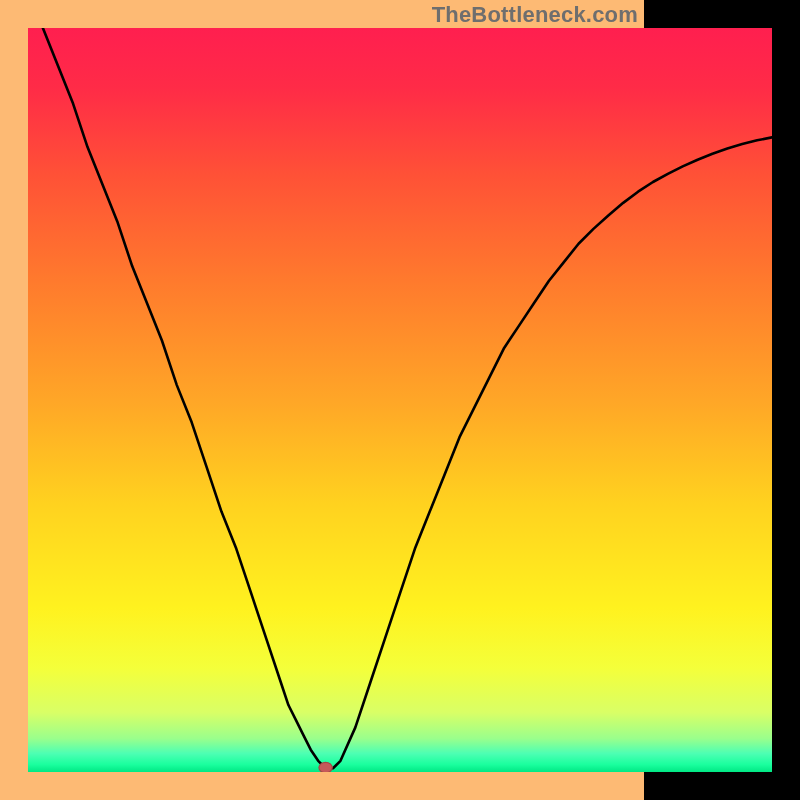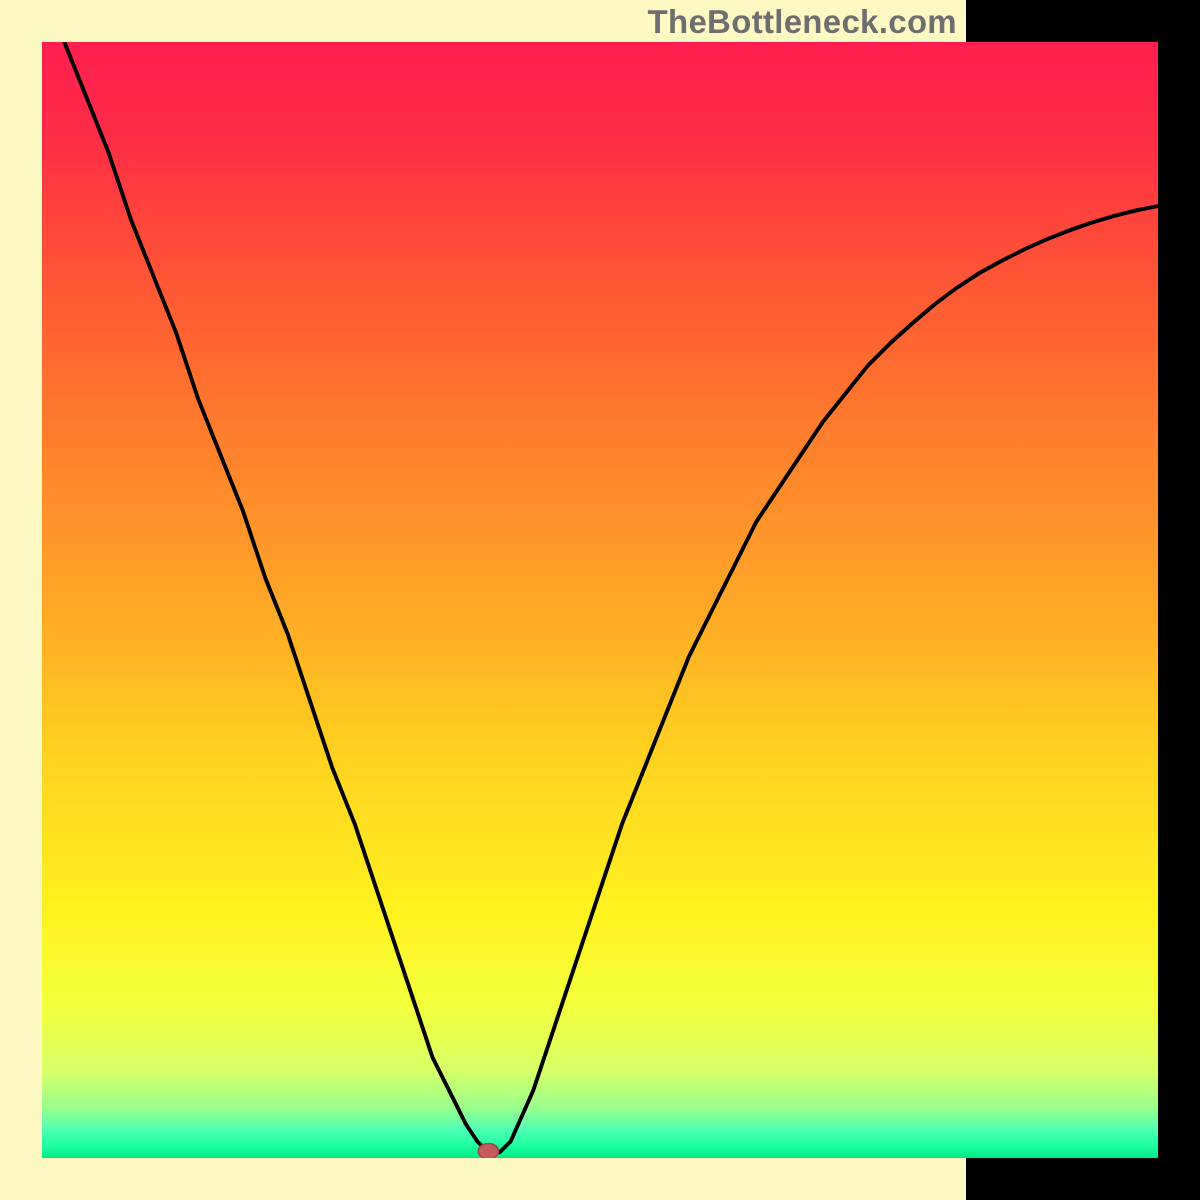--- a/index.html
+++ b/index.html
@@ -7,21 +7,21 @@
     padding: 0;
     width: 800px;
     height: 800px;
     background: #000;
     font-family: Arial, Helvetica, sans-serif;
   }
   .frame {
     position: relative;
     width: 644px;
     height: 800px;
-    background: #fef9c3;
+    background: #fdba74;
   }
   .watermark {
     position: absolute;
     top: 2px;
     right: 6px;
     color: #6e6e6e;
     font-size: 22px;
     font-weight: 600;
     letter-spacing: 0.2px;
     z-index: 5;

